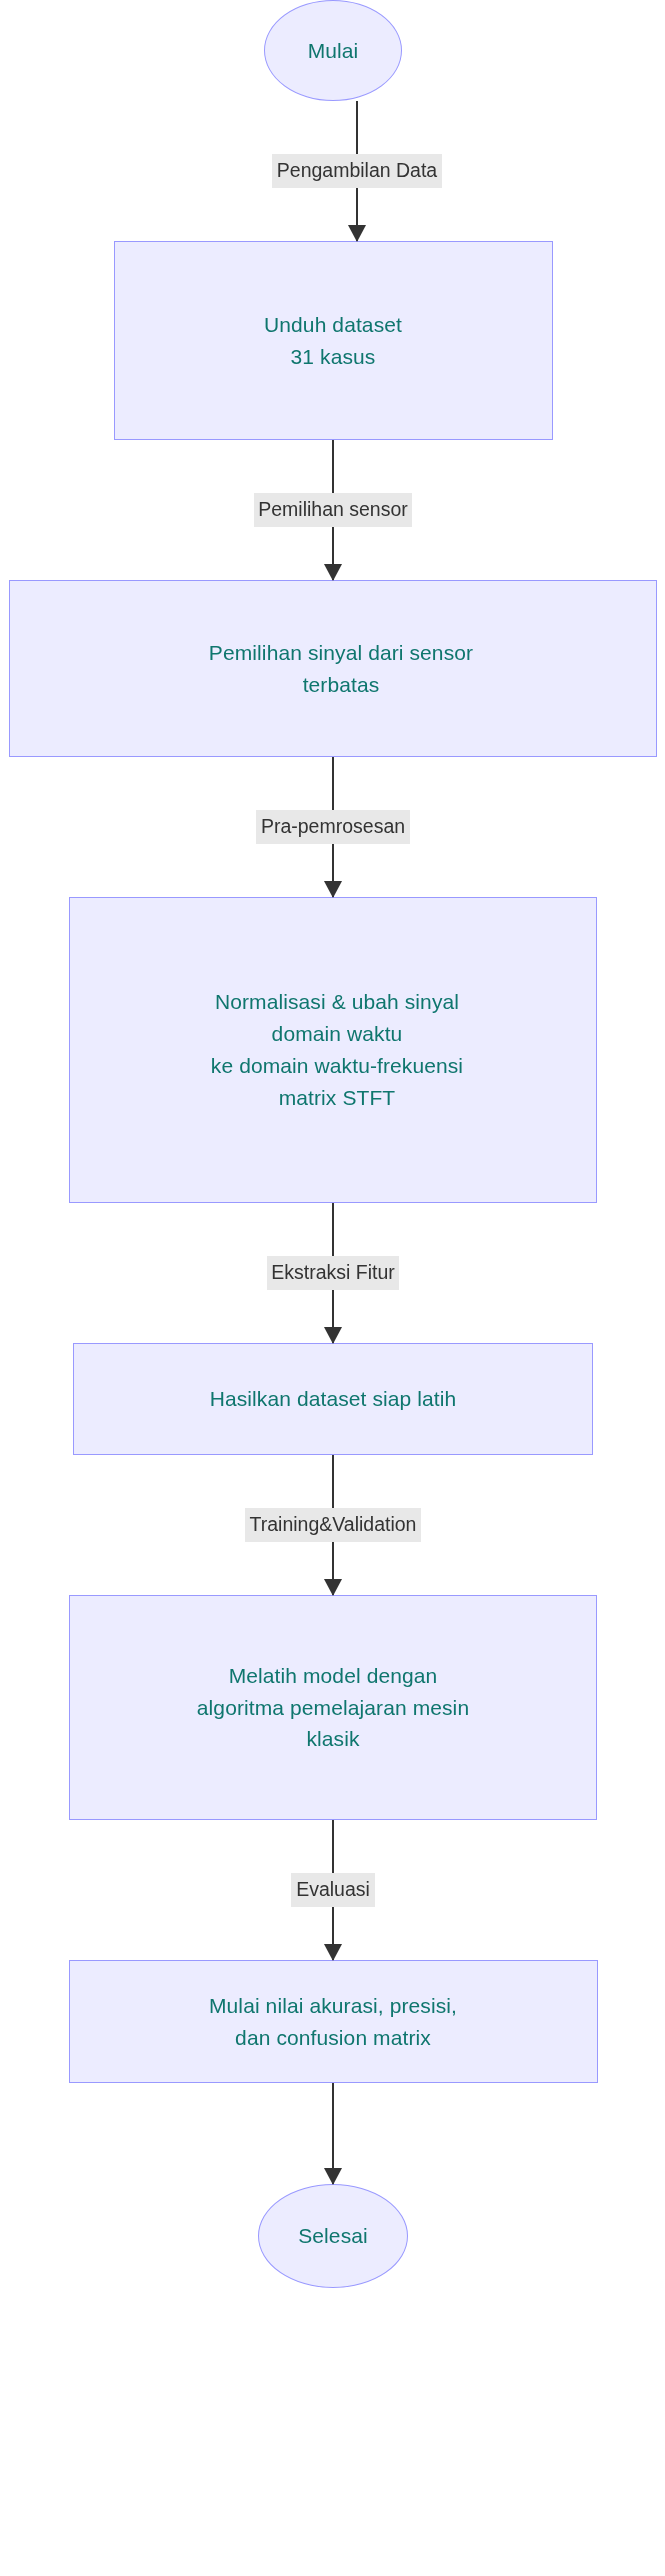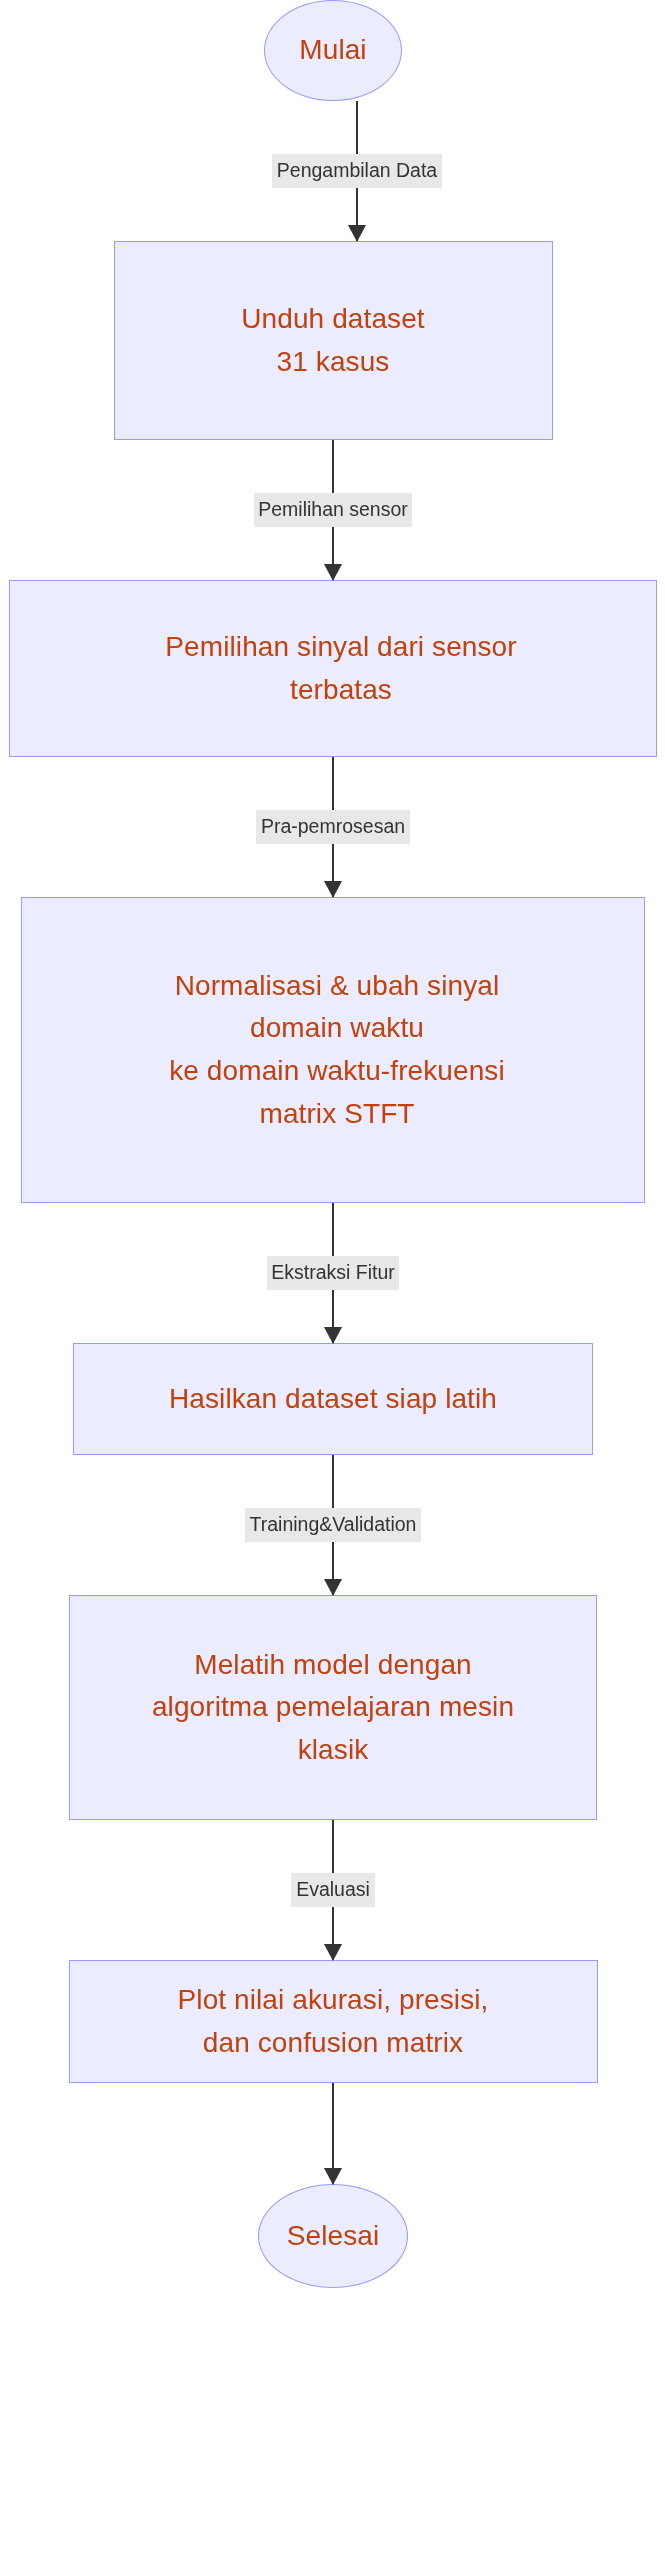--- a/index.html
+++ b/index.html
@@ -30,41 +30,41 @@
     display: flex;
     flex-direction: column;
     align-items: center;
   }
 
   
   .node {
     box-sizing: border-box;
     background: #ececff;
     border: 1.3px solid #9999ff;
-    color: #c2410c;
+    color: #0f766e;
     text-align: center;
     display: flex;
     flex-direction: column;
     align-items: center;
     justify-content: center;
-    font-size: 28px;
+    font-size: 21px;
     line-height: 1.52;
     letter-spacing: 0.1px;
   }
   .node .line { display: block; white-space: nowrap; }
 
   .node.terminal {
     border-radius: 50% / 50%;
   }
 
   
   .n-start    { width: 138px; height: 101px; }
   .n-download { width: 439px; height: 199px; }
   .n-select   { width: 648px; height: 177px; padding-left: 16px; }
-  .n-stft     { width: 624px; height: 306px; padding-left: 8px; }
+  .n-stft     { width: 528px; height: 306px; padding-left: 8px; }
   .n-dataset  { width: 520px; height: 112px; }
   .n-train    { width: 528px; height: 225px; }
   .n-plot     { width: 529px; height: 123px; }
   .n-end      { width: 150px; height: 104px; }
 
   
   .edge {
     position: relative;
     width: 100%;
     display: flex;
@@ -180,21 +180,21 @@
       <span class="line">klasik</span>
     </div>
 
     <div class="edge e6">
       <span class="stem"></span>
       <span class="edge-label">Evaluasi</span>
       <span class="arrowhead"></span>
     </div>
 
     <div class="node n-plot">
-      <span class="line">Plot nilai akurasi, presisi,</span>
+      <span class="line">Mulai nilai akurasi, presisi,</span>
       <span class="line">dan confusion matrix</span>
     </div>
 
     <div class="edge e7 e-plain">
       <span class="stem"></span>
 
       <span class="arrowhead"></span>
     </div>
 
     <div class="node terminal n-end">

